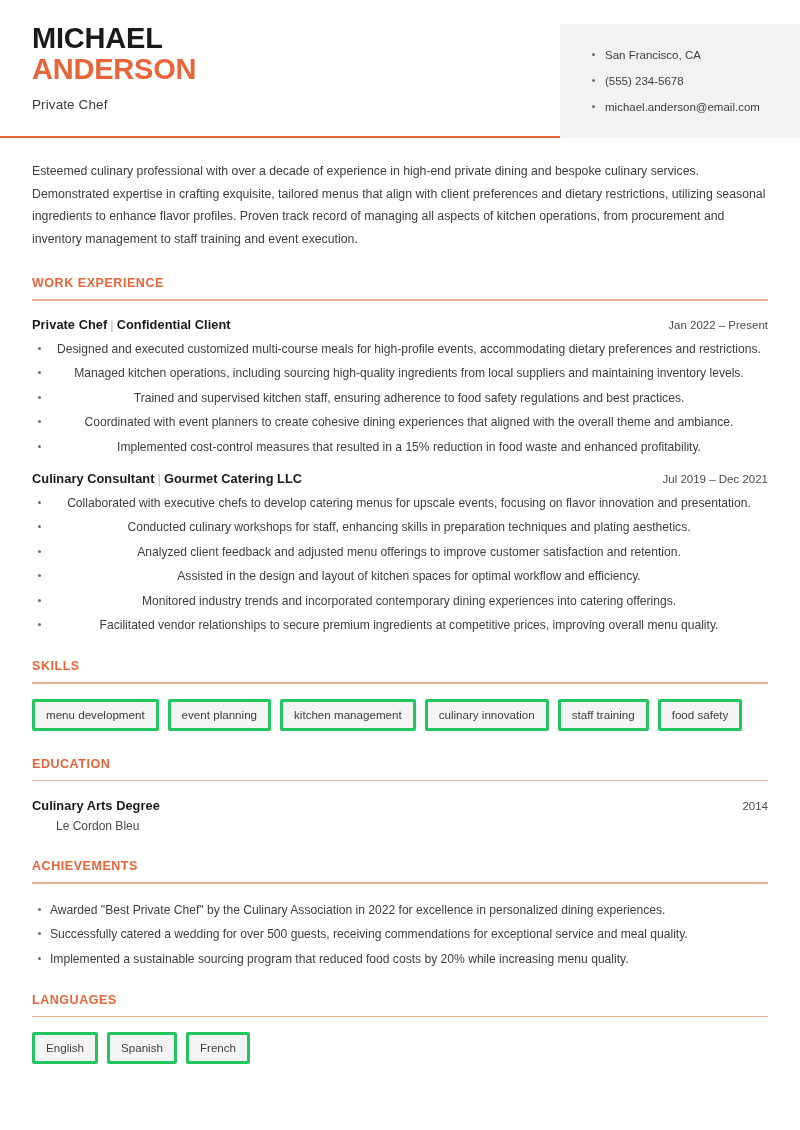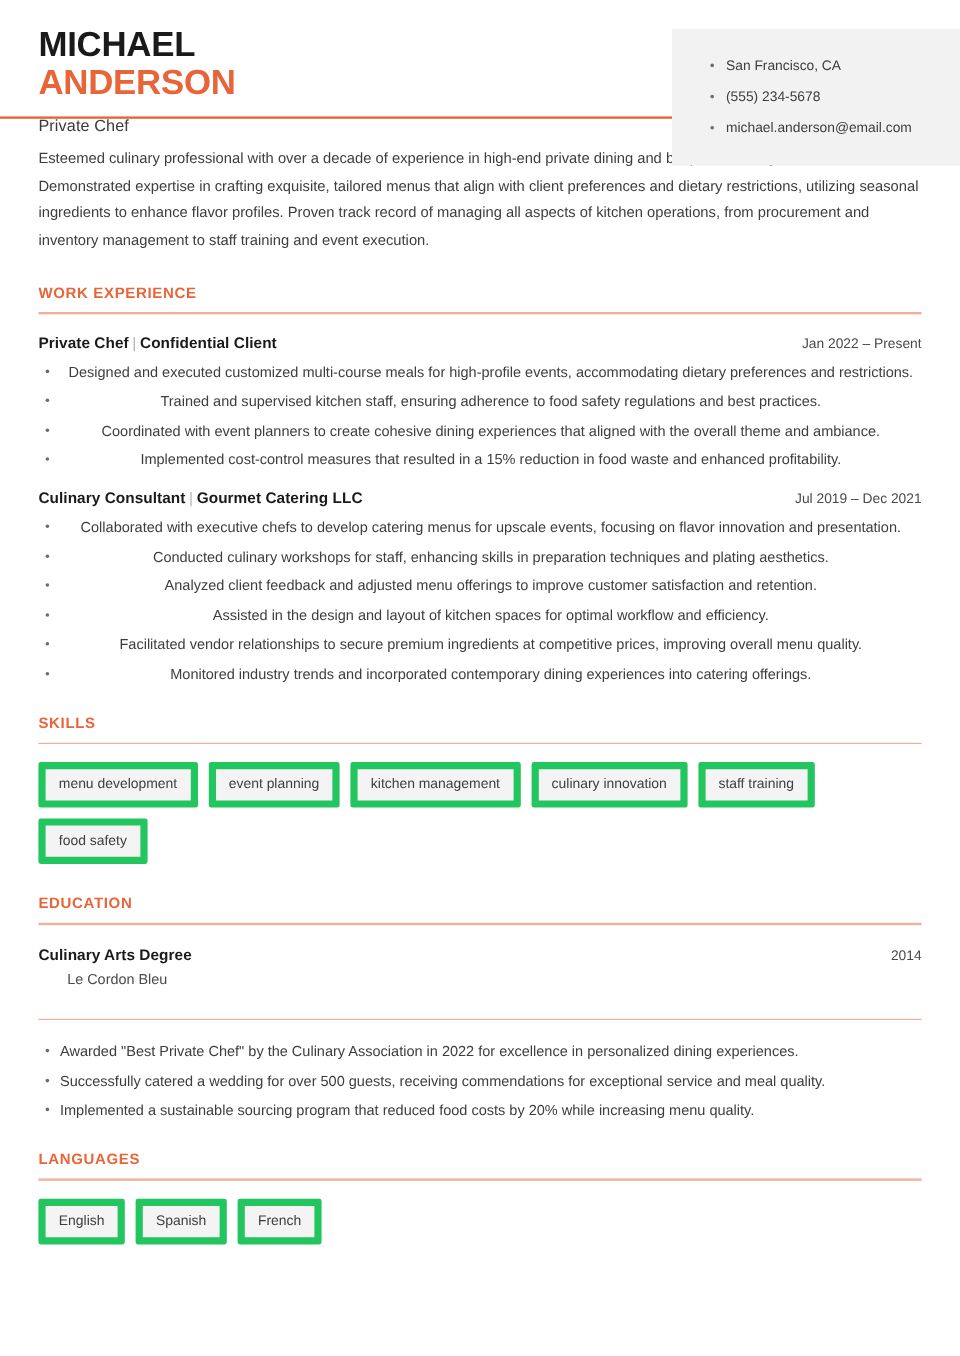--- a/index.html
+++ b/index.html
@@ -20,21 +20,21 @@
     width: 800px;
     height: 1130px;
     background: #ffffff;
     box-sizing: border-box;
     overflow: hidden;
   }
 
   
   .header {
     position: relative;
-    height: 97px;
+    height: 136px;
     box-sizing: border-box;
   }
   .header-inner {
     display: flex;
     align-items: flex-start;
     justify-content: space-between;
     height: 100%;
   }
   .identity {
     padding: 23px 0 0 32px;
@@ -181,21 +181,21 @@
 
   
   .chips {
     display: flex;
     flex-wrap: wrap;
     gap: 9px;
     margin-top: 15px;
   }
   .chip {
     background: #f4f4f4;
-    border: 6px solid #22c55e;
+    border: 3px solid #22c55e;
     border-radius: 2px;
     font-size: 11.6px;
     color: #3d3d3d;
     padding: 6px 11px;
     line-height: 14px;
     white-space: nowrap;
   }
 
   
   .edu-entry { margin-top: 17px; }
@@ -246,40 +246,41 @@
 
       <div class="entry">
         <div class="entry-head">
           <div class="entry-title">
             <span>Private Chef</span><span class="entry-sep">|</span><span>Confidential Client</span>
           </div>
           <div class="entry-date">Jan 2022 – Present</div>
         </div>
         <ul class="bullets">
           <li>Designed and executed customized multi-course meals for high-profile events, accommodating dietary preferences and restrictions.</li>
+          <li>Managed kitchen operations, including sourcing high-quality ingredients from local suppliers and maintaining inventory levels.</li>
           <li>Trained and supervised kitchen staff, ensuring adherence to food safety regulations and best practices.</li>
           <li>Coordinated with event planners to create cohesive dining experiences that aligned with the overall theme and ambiance.</li>
           <li>Implemented cost-control measures that resulted in a 15% reduction in food waste and enhanced profitability.</li>
         </ul>
       </div>
 
       <div class="entry">
         <div class="entry-head">
           <div class="entry-title">
             <span>Culinary Consultant</span><span class="entry-sep">|</span><span>Gourmet Catering LLC</span>
           </div>
           <div class="entry-date">Jul 2019 – Dec 2021</div>
         </div>
         <ul class="bullets">
           <li>Collaborated with executive chefs to develop catering menus for upscale events, focusing on flavor innovation and presentation.</li>
           <li>Conducted culinary workshops for staff, enhancing skills in preparation techniques and plating aesthetics.</li>
           <li>Analyzed client feedback and adjusted menu offerings to improve customer satisfaction and retention.</li>
           <li>Assisted in the design and layout of kitchen spaces for optimal workflow and efficiency.</li>
+          <li>Monitored industry trends and incorporated contemporary dining experiences into catering offerings.</li>
           <li>Facilitated vendor relationships to secure premium ingredients at competitive prices, improving overall menu quality.</li>
-          <li>Monitored industry trends and incorporated contemporary dining experiences into catering offerings.</li>
         </ul>
       </div>
     </div>
 
     <div class="section">
       <h2 class="section-title">SKILLS</h2>
       <div class="section-rule"></div>
       <div class="chips">
         <span class="chip">menu development</span>
         <span class="chip">event planning</span>
@@ -296,20 +297,21 @@
       <div class="edu-entry">
         <div class="entry-head">
           <div class="entry-title">Culinary Arts Degree</div>
           <div class="entry-date">2014</div>
         </div>
         <div class="entry-sub">Le Cordon Bleu</div>
       </div>
     </div>
 
     <div class="section">
+      <h2 class="section-title">ACHIEVEMENTS</h2>
       <div class="section-rule"></div>
       <ul class="bullets" style="margin-top:18px;">
         <li>Awarded "Best Private Chef" by the Culinary Association in 2022 for excellence in personalized dining experiences.</li>
         <li>Successfully catered a wedding for over 500 guests, receiving commendations for exceptional service and meal quality.</li>
         <li>Implemented a sustainable sourcing program that reduced food costs by 20% while increasing menu quality.</li>
       </ul>
     </div>
 
     <div class="section">
       <h2 class="section-title">LANGUAGES</h2>

